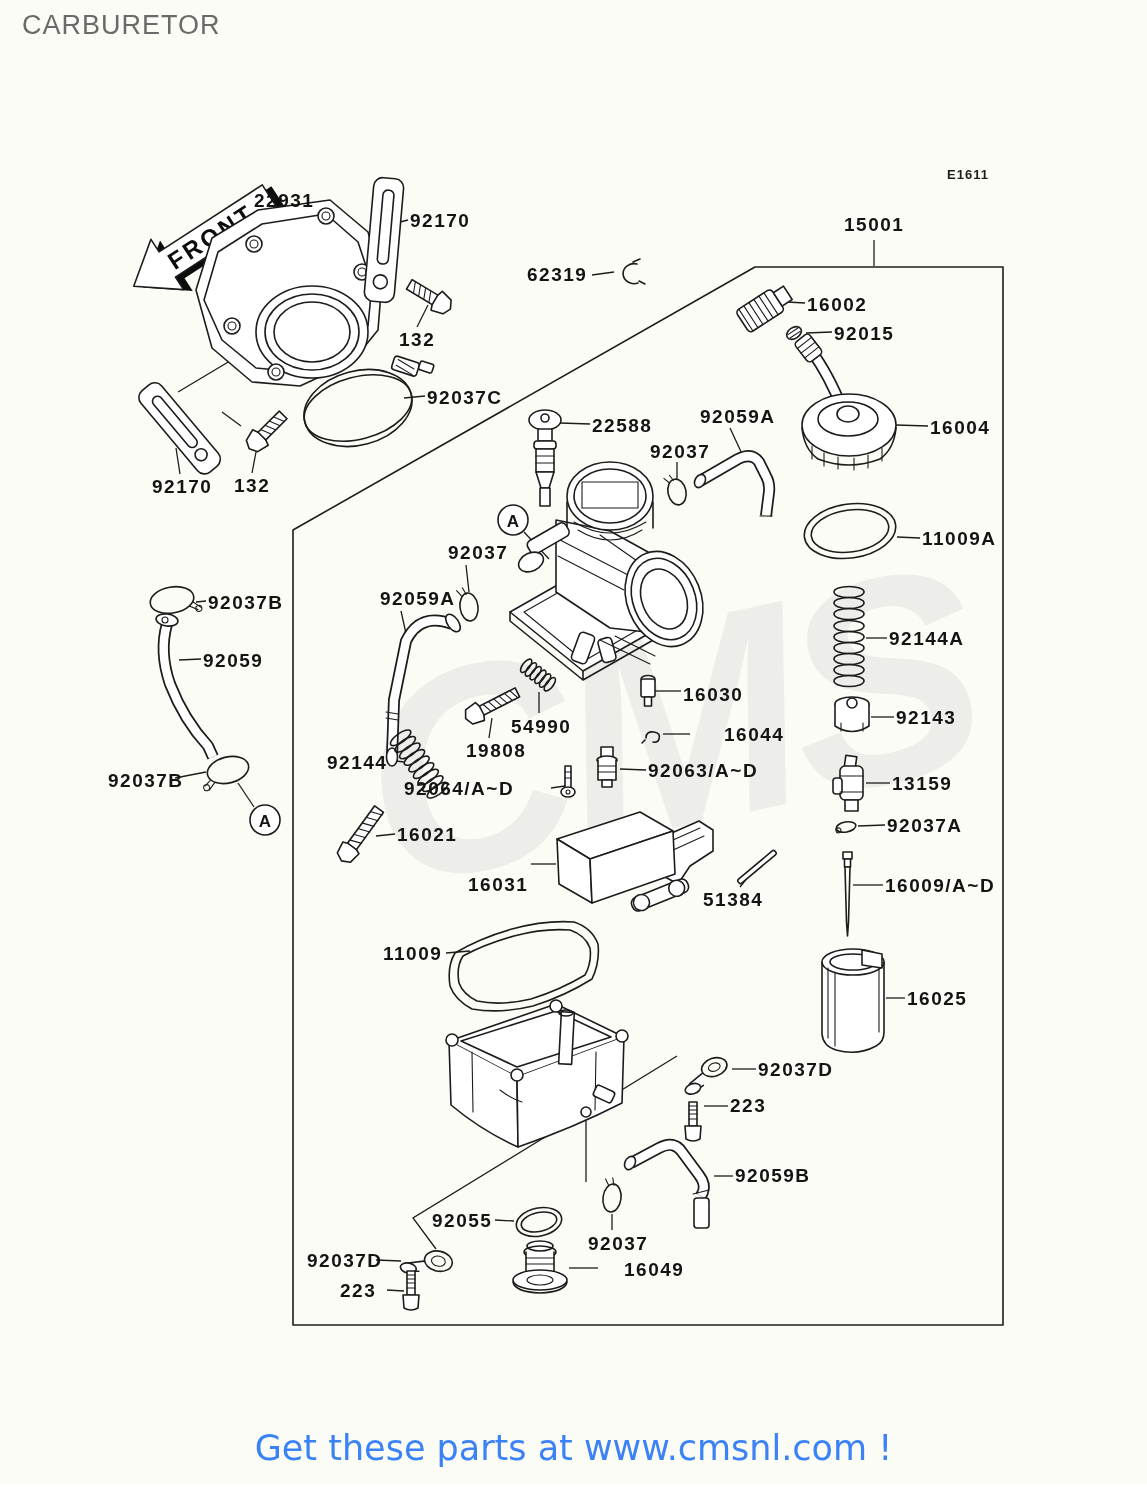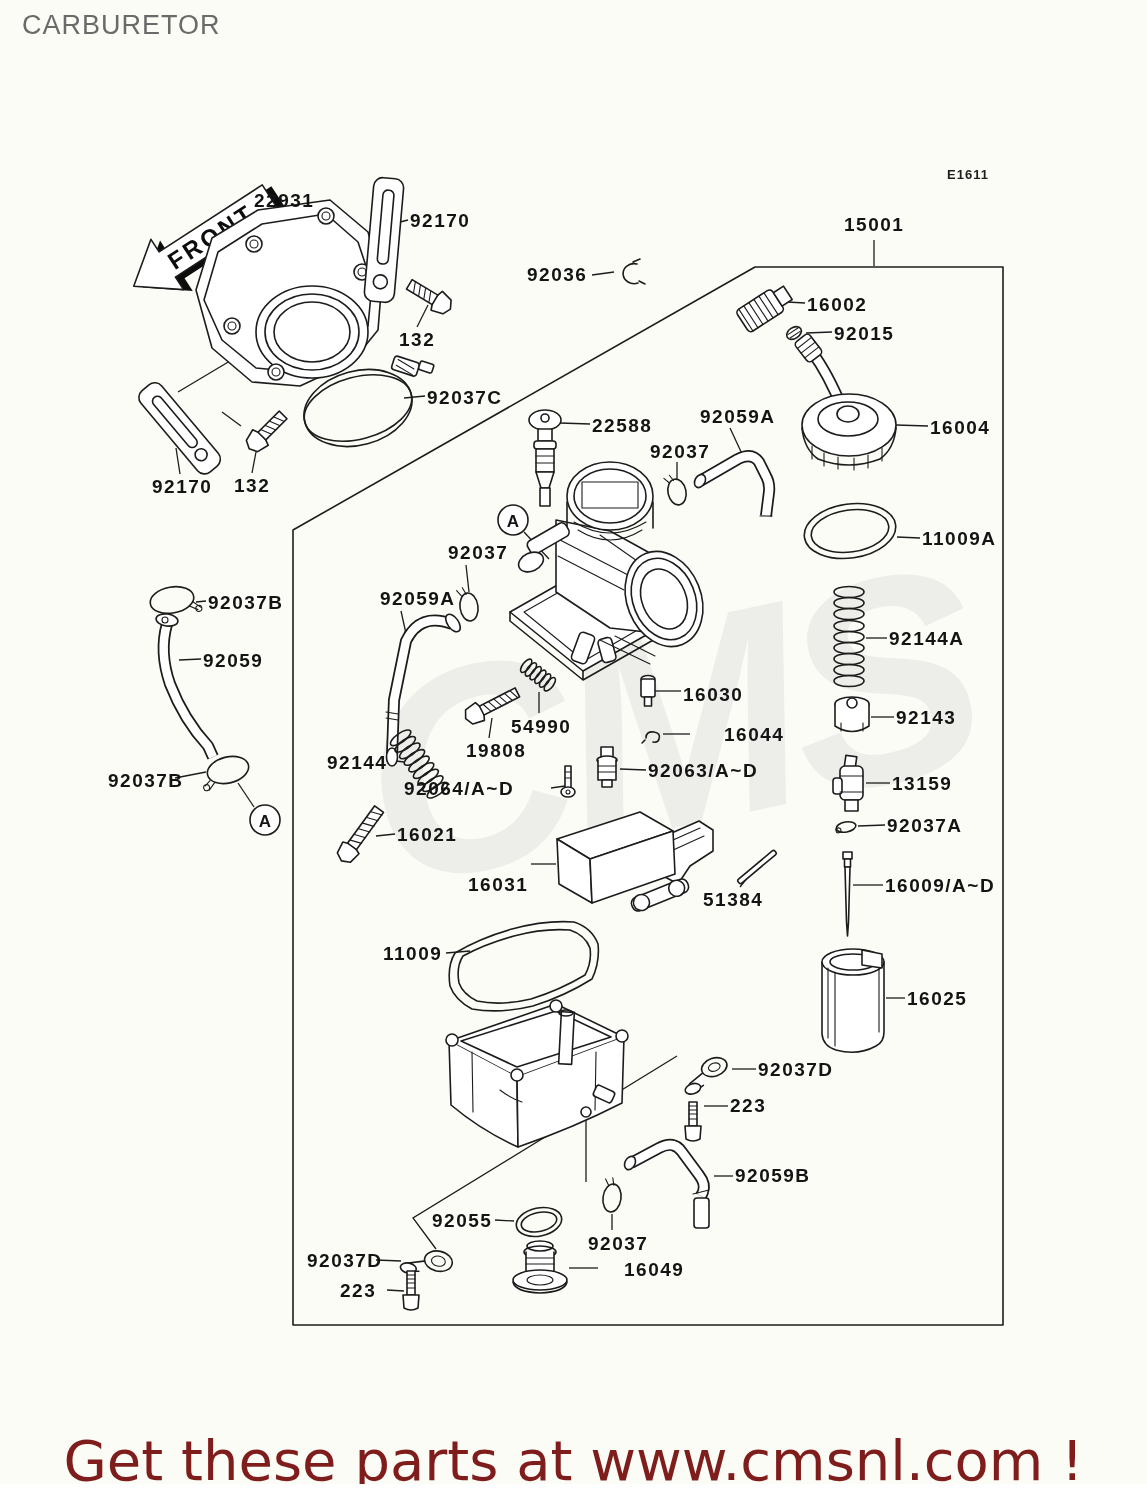--- a/index.html
+++ b/index.html
@@ -10,21 +10,21 @@
   .diagram-code { position:absolute; left:947px; top:167px; font-size:13px; font-weight:bold;
                   letter-spacing:1px; color:#1d1d1d; z-index:3; }
   .part-label { position:absolute; font-size:19px; font-weight:bold; letter-spacing:1.5px;
                 color:#141414; white-space:nowrap; z-index:3; }
   .wm-logo { position:absolute; left:360px; top:560px; font-size:290px; font-weight:bold;
              font-style:italic; color:#ededea; transform:rotate(-12deg); z-index:0;
              letter-spacing:-10px; }
   .wm-url  { position:absolute; left:366px; top:916px; font-size:42px; font-weight:bold;
              letter-spacing:2px; color:#e3e3df; z-index:0; }
   .footer-banner { position:absolute; left:0; top:1428px; width:100%; text-align:center;
-                   font-size:56px; color:#7f1d1d; z-index:3; font-family:"DejaVu Sans", sans-serif; }
+                   font-size:35px; color:#3b82f6; z-index:3; font-family:"DejaVu Sans", sans-serif; }
   svg.diagram { position:absolute; left:0; top:0; z-index:1; }
   svg .o  { fill:#fff; stroke:#1c1c1c; stroke-width:1.6; stroke-linejoin:round; stroke-linecap:round; }
   svg .n  { fill:none; stroke:#1c1c1c; stroke-width:1.6; stroke-linejoin:round; stroke-linecap:round; }
   svg .t  { fill:none; stroke:#1c1c1c; stroke-width:1.1; stroke-linejoin:round; stroke-linecap:round; }
   svg .ld { fill:none; stroke:#1c1c1c; stroke-width:1.3; }
   svg .tube   { fill:none; stroke:#1c1c1c; stroke-width:12; stroke-linejoin:round; }
   svg .tubein { fill:none; stroke:#fff;    stroke-width:8.5; stroke-linejoin:round; }
   svg text.mk { font-family:"Liberation Sans",sans-serif; font-size:17px; font-weight:bold;
                 fill:#141414; text-anchor:middle; }
   svg text.fr { font-family:"Liberation Sans",sans-serif; font-size:24px; font-weight:bold;
@@ -468,21 +468,21 @@
       <path class="n" d="M513,1282 Q515,1292 540,1293 Q565,1292 567,1282"></path>
     </g>
   </svg>
 
   <span class="part-label" style="left:254px;top:190px">22931</span>
   <span class="part-label" style="left:410px;top:210px">92170</span>
   <span class="part-label" style="left:399px;top:329px">132</span>
   <span class="part-label" style="left:427px;top:387px">92037C</span>
   <span class="part-label" style="left:152px;top:476px">92170</span>
   <span class="part-label" style="left:234px;top:475px">132</span>
-  <span class="part-label" style="left:527px;top:264px">92036</span>
+  <span class="part-label" style="left:527px;top:264px">62319</span>
   <span class="part-label" style="left:844px;top:214px">15001</span>
   <span class="part-label" style="left:807px;top:294px">16002</span>
   <span class="part-label" style="left:834px;top:323px">92015</span>
   <span class="part-label" style="left:930px;top:417px">16004</span>
   <span class="part-label" style="left:700px;top:406px">92059A</span>
   <span class="part-label" style="left:650px;top:441px">92037</span>
   <span class="part-label" style="left:592px;top:415px">22588</span>
   <span class="part-label" style="left:922px;top:528px">11009A</span>
   <span class="part-label" style="left:889px;top:628px">92144A</span>
   <span class="part-label" style="left:896px;top:707px">92143</span>

